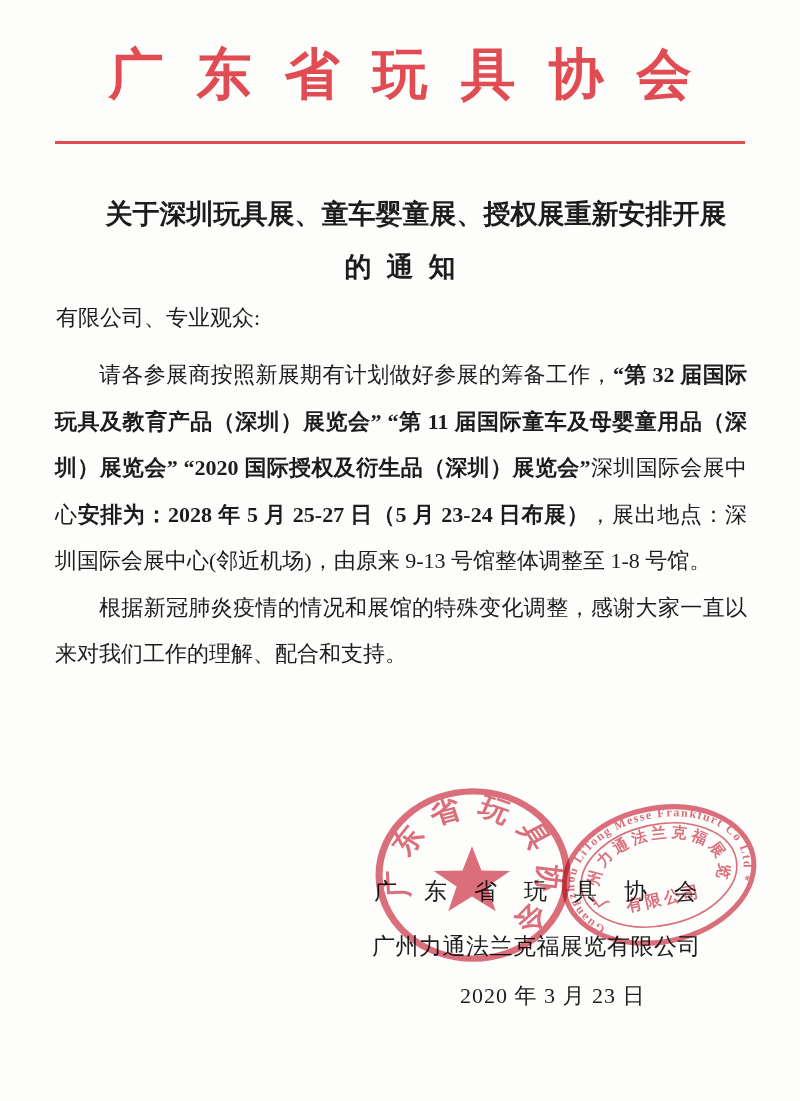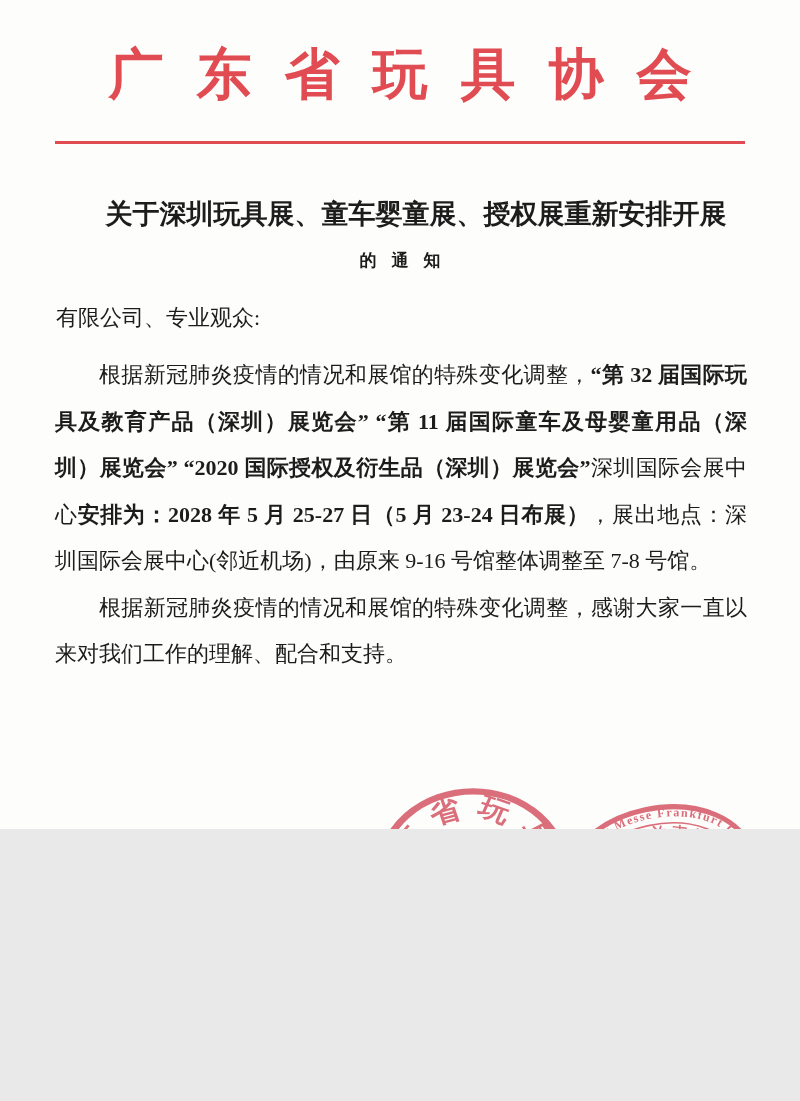--- a/index.html
+++ b/index.html
@@ -1,17 +1,17 @@
 <!DOCTYPE html>
 <html style="--accent: #e14b52; --ink: #1c1c1c; --paper: #fdfdfc;"><head>
 <meta charset="utf-8">
 <style>
   html,body{margin:0;padding:0;background:#e9e9e9;}
   .page{
-    position:relative;width:800px;height:829px;margin:0 auto;
+    position:relative;width:800px;height:1101px;margin:0 auto;
     background:var(--paper,#fdfdfc);
     font-family:"Liberation Serif","DejaVu Serif",serif;
     color:var(--ink,#1c1c1c);
     overflow:hidden;
   }
   .org-title{
     position:absolute;top:38px;left:0;width:100%;
     text-align:center;font-size:55px;font-weight:bold;
     color:var(--accent,#e14b52);
     letter-spacing:33px;text-indent:33px;white-space:nowrap;
@@ -19,21 +19,21 @@
   .rule{
     position:absolute;top:141px;left:55px;width:690px;height:3px;
     background:var(--accent,#e14b52);
   }
   .doc-title-1{
     position:absolute;top:196px;left:0;width:100%;
     text-align:center;font-size:27px;font-weight:bold;white-space:nowrap;margin-left:16px;
   }
   .doc-title-2{
     position:absolute;top:249px;left:0;width:100%;
-    text-align:center;font-size:17px;font-weight:bold;
+    text-align:center;font-size:27px;font-weight:bold;
     letter-spacing:15px;text-indent:15px;white-space:nowrap;
   }
   .salutation{
     position:absolute;top:303px;left:56px;font-size:22px;
   }
   .body-text{
     position:absolute;top:352px;left:55px;width:692px;
     font-size:22px;line-height:46.5px;text-align:justify;
   }
   .para{margin:0;text-indent:44px;}
@@ -63,26 +63,27 @@
 
   <div class="org-title">广东省玩具协会</div>
   <div class="rule"></div>
 
   <div class="doc-title-1">关于深圳玩具展、童车婴童展、授权展重新安排开展</div>
   <div class="doc-title-2">的通知</div>
 
   <div class="salutation">有限公司、专业观众:</div>
 
   <div class="body-text">
-      <p class="para"><span>根据新冠肺炎疫情的情况和展馆的特殊变化调整，</span><span class="b">“第 32 届国际玩具及教育产品（深圳）展览会” “第 11 届国际童车及母婴童用品（深圳）展览会” “2020 国际授权及衍生品（深圳）展览会”</span><span>深圳国际会展中心</span><span class="b">安排为：2028 年 5 月 25-27 日（5 月 23-24 日布展）</span><span>，展出地点：深圳国际会展中心(邻近机场)，由原来 9-16 号馆整体调整至 7-8 号馆。</span></p>
+      <p class="para"><span>请各参展商按照新展期有计划做好参展的筹备工作，</span><span class="b">“第 32 届国际玩具及教育产品（深圳）展览会” “第 11 届国际童车及母婴童用品（深圳）展览会” “2020 国际授权及衍生品（深圳）展览会”</span><span>深圳国际会展中心</span><span class="b">安排为：2028 年 5 月 25-27 日（5 月 23-24 日布展）</span><span>，展出地点：深圳国际会展中心(邻近机场)，由原来 9-13 号馆整体调整至 1-8 号馆。</span></p>
       <p class="para"><span>根据新冠肺炎疫情的情况和展馆的特殊变化调整，感谢大家一直以来对我们工作的理解、配合和支持。</span></p>
     </div>
 
   <div class="sign-org1">广东省玩具协会</div>
   <div class="sign-org2">广州力通法兰克福展览有限公司</div>
+  <div class="sign-date">2020 年 3 月 23 日</div>
 
   <div class="stamp stamp-circle">
     <svg viewBox="0 0 200 200" preserveAspectRatio="none">
       <g fill="none" stroke="#d44f5e">
         <circle cx="100" cy="100" r="93" stroke-width="7"></circle>
       </g>
       <polygon fill="#d44f5e" points="99,68 108.4,95.1 137,95.6 114.2,112.9 122.5,140.4 99,124 75.5,140.4 83.8,112.9 61,95.6 89.6,95.1"></polygon>
       <path id="circArc" d="M 41.1 127.5 A 65 65 0 1 1 122.2 161.1" fill="none"></path>
       <text font-size="30" font-weight="bold" fill="#d44f5e" letter-spacing="13">
         <textPath href="#circArc" startOffset="4">广东省玩具协会</textPath>

